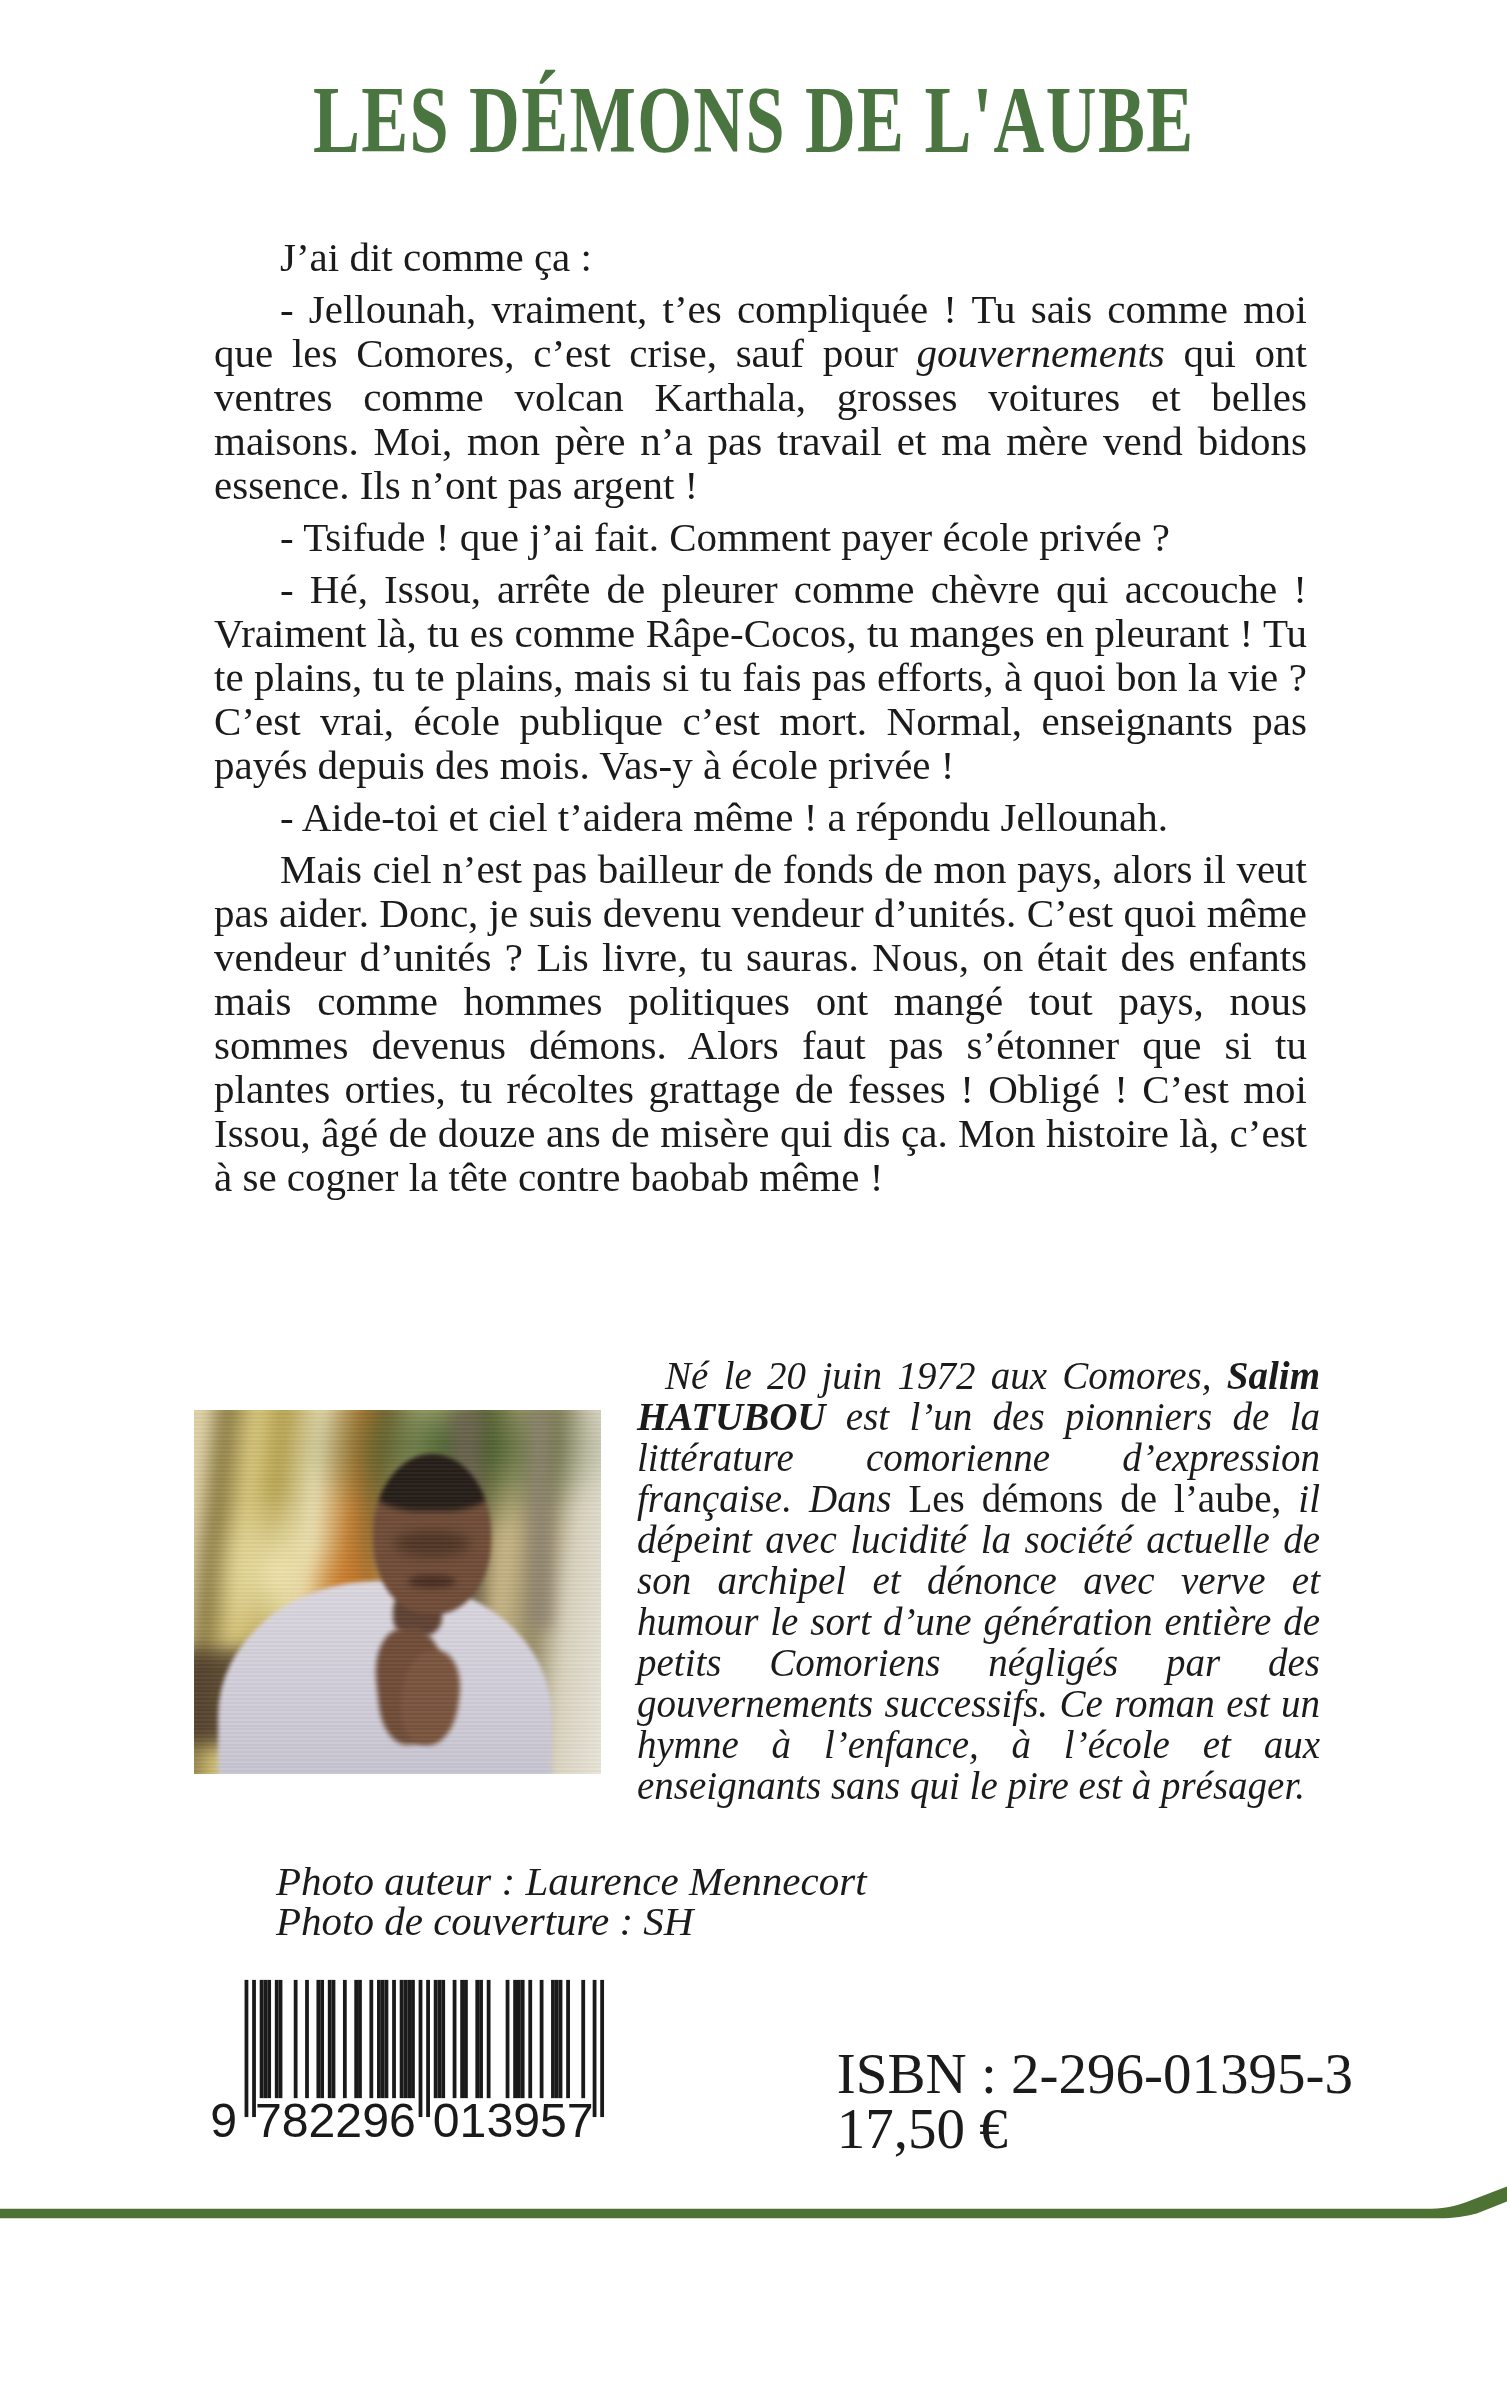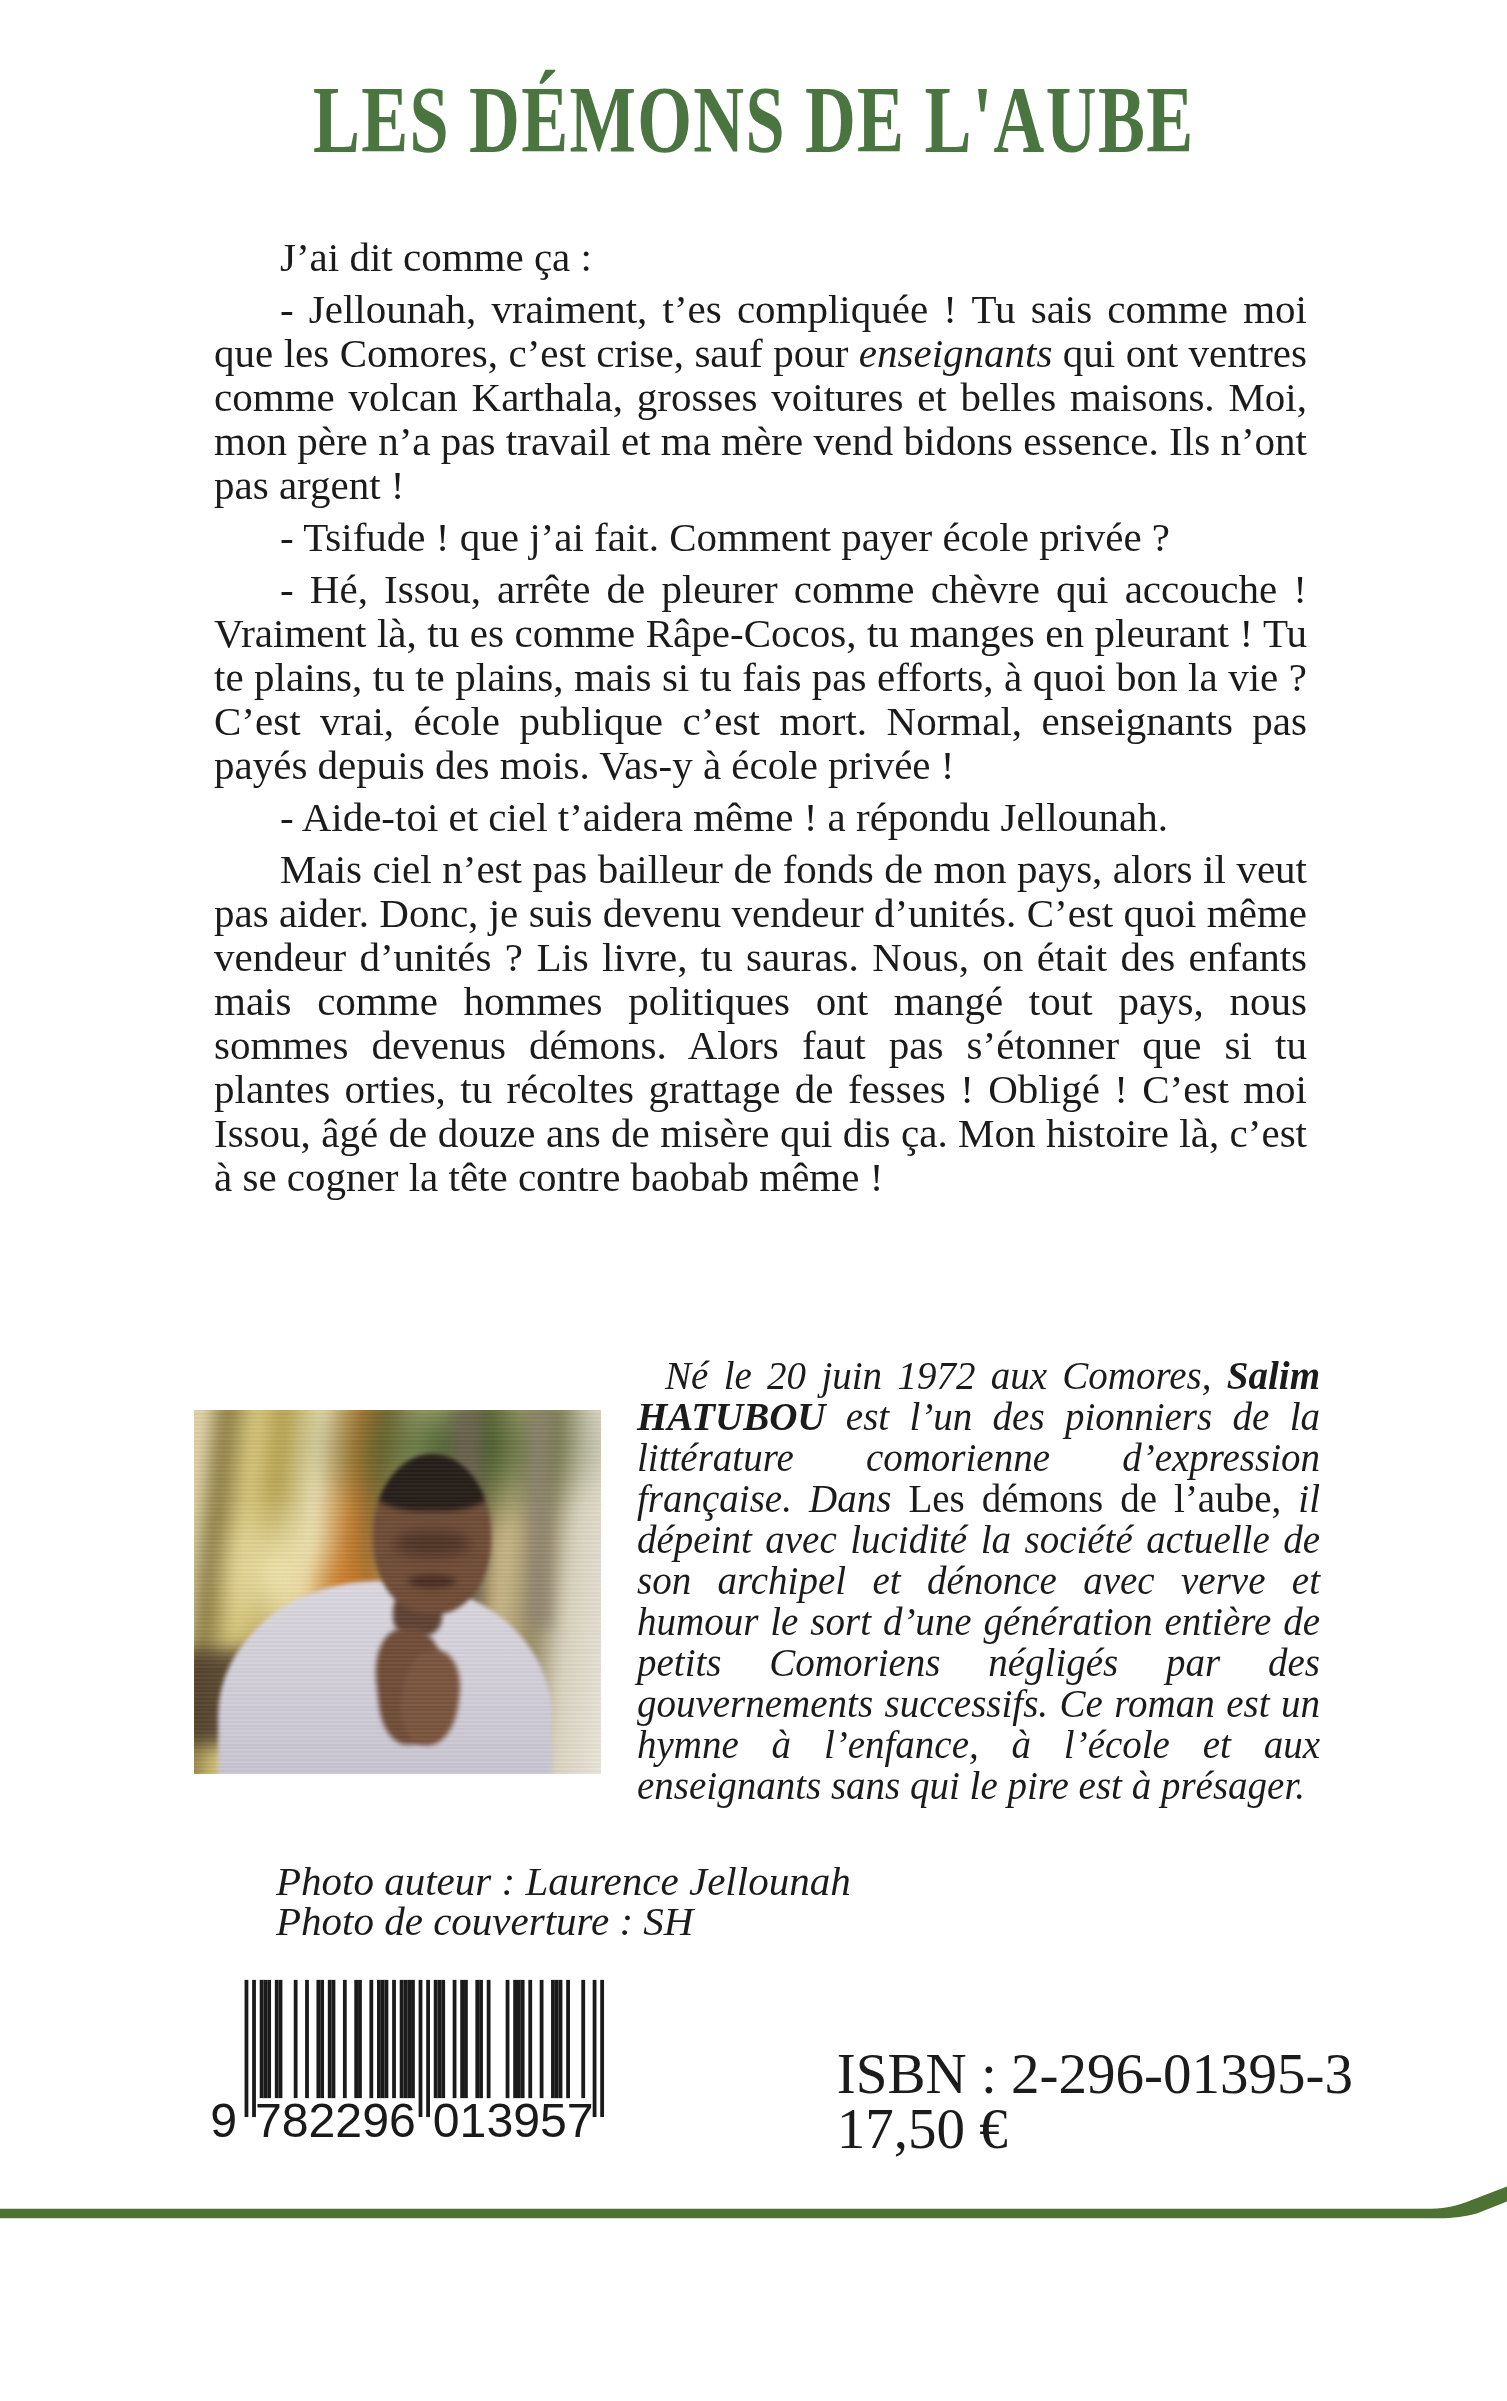--- a/index.html
+++ b/index.html
@@ -100,21 +100,21 @@
 <body>
 
 <div class="page">
 
   <div class="title">
     <span class="title-inner">LES DÉMONS DE L'AUBE</span>
   </div>
 
   <div class="body-text">
     <p>J’ai dit comme ça :</p>
-    <p class="p-first"><span>- Jellounah, vraiment, t’es compliquée ! Tu sais comme moi que les Comores, c’est crise, sauf pour </span><span class="em-it">enseignants</span><span> qui ont ventres comme volcan Karthala, grosses voitures et belles maisons. Moi, mon père n’a pas travail et ma mère vend bidons essence. Ils n’ont pas argent !</span></p>
+    <p class="p-first"><span>- Jellounah, vraiment, t’es compliquée ! Tu sais comme moi que les Comores, c’est crise, sauf pour </span><span class="em-it">gouvernements</span><span> qui ont ventres comme volcan Karthala, grosses voitures et belles maisons. Moi, mon père n’a pas travail et ma mère vend bidons essence. Ils n’ont pas argent !</span></p>
     <p>- Tsifude ! que j’ai fait. Comment payer école privée ?</p>
     <p>- Hé, Issou, arrête de pleurer comme chèvre qui accouche ! Vraiment là, tu es comme Râpe-Cocos, tu manges en pleurant ! Tu te plains, tu te plains, mais si tu fais pas efforts, à quoi bon la vie ? C’est vrai, école publique c’est mort. Normal, enseignants pas payés depuis des mois. Vas-y à école privée !</p>
     <p>- Aide-toi et ciel t’aidera même ! a répondu Jellounah.</p>
     <p class="p-gap">Mais ciel n’est pas bailleur de fonds de mon pays, alors il veut pas aider. Donc, je suis devenu vendeur d’unités. C’est quoi même vendeur d’unités ? Lis livre, tu sauras. Nous, on était des enfants mais comme hommes politiques ont mangé tout pays, nous sommes devenus démons. Alors faut pas s’étonner que si tu plantes orties, tu récoltes grattage de fesses ! Obligé ! C’est moi Issou, âgé de douze ans de misère qui dis ça. Mon histoire là, c’est à se cogner la tête contre baobab même !</p>
   </div>
 
   <div class="bio-section">
     <div class="author-photo">
       <div class="ph ph-bg"></div>
       <div class="ph ph-canopy"></div>
@@ -131,21 +131,21 @@
         <div class="ph-mouth"></div>
       </div>
       <div class="ph ph-hands"></div>
       <div class="ph ph-hands2"></div>
       <div class="ph ph-grain"></div>
     </div>
     <div class="bio-text"><span>Né le 20 juin 1972 aux Comores, </span><span class="bio-bold">Salim HATUBOU</span><span> est l’un des pionniers de la littérature comorienne d’expression française. Dans </span><span class="bio-roman">Les démons de l’aube,</span><span> il dépeint avec lucidité la société actuelle de son archipel et dénonce avec verve et humour le sort d’une génération entière de petits Comoriens négligés par des gouvernements successifs. Ce roman est un hymne à l’enfance, à l’école et aux enseignants sans qui le pire est à présager.</span></div>
   </div>
 
   <div class="credits">
-    <div>Photo auteur : Laurence Jellounah</div>
+    <div>Photo auteur : Laurence Mennecort</div>
     <div>Photo de couverture : SH</div>
   </div>
 
   <svg class="barcode-svg" width="426" height="175" viewBox="0 0 450 185">
     <g id="barcode-bars" transform="translate(48,2)">
         <rect x="0" y="0" width="4" height="145"></rect>
         <rect x="8" y="0" width="4" height="145"></rect>
         <rect x="16" y="0" width="4" height="125"></rect>
         <rect x="20" y="0" width="4" height="125"></rect>
         <rect x="24" y="0" width="4" height="125"></rect>

